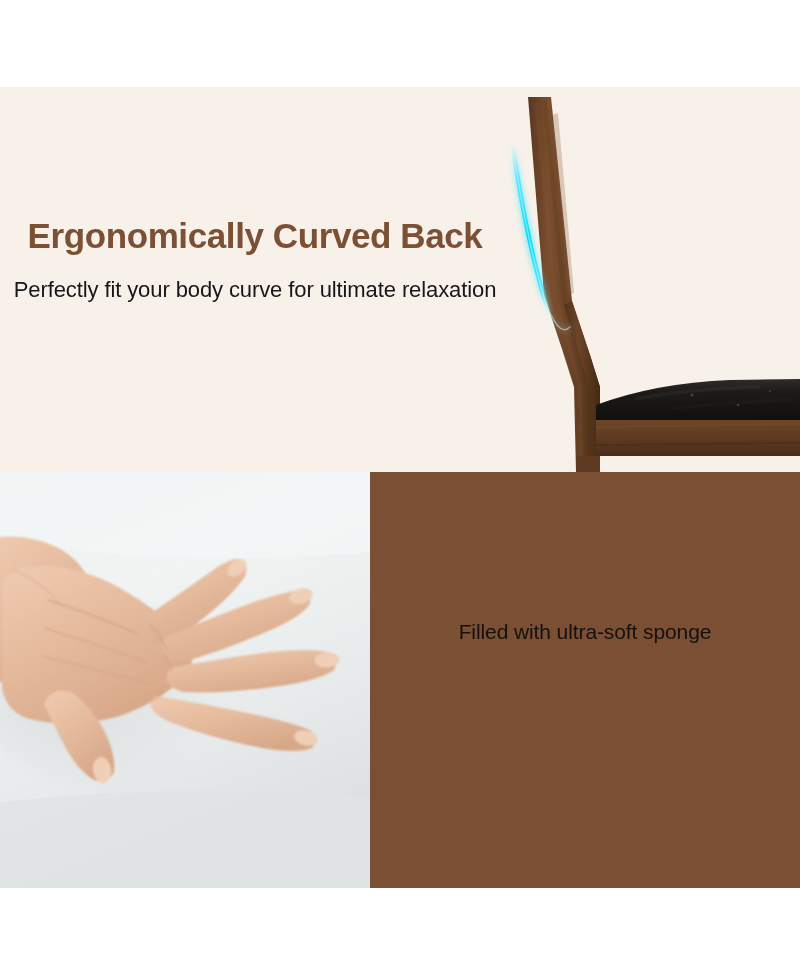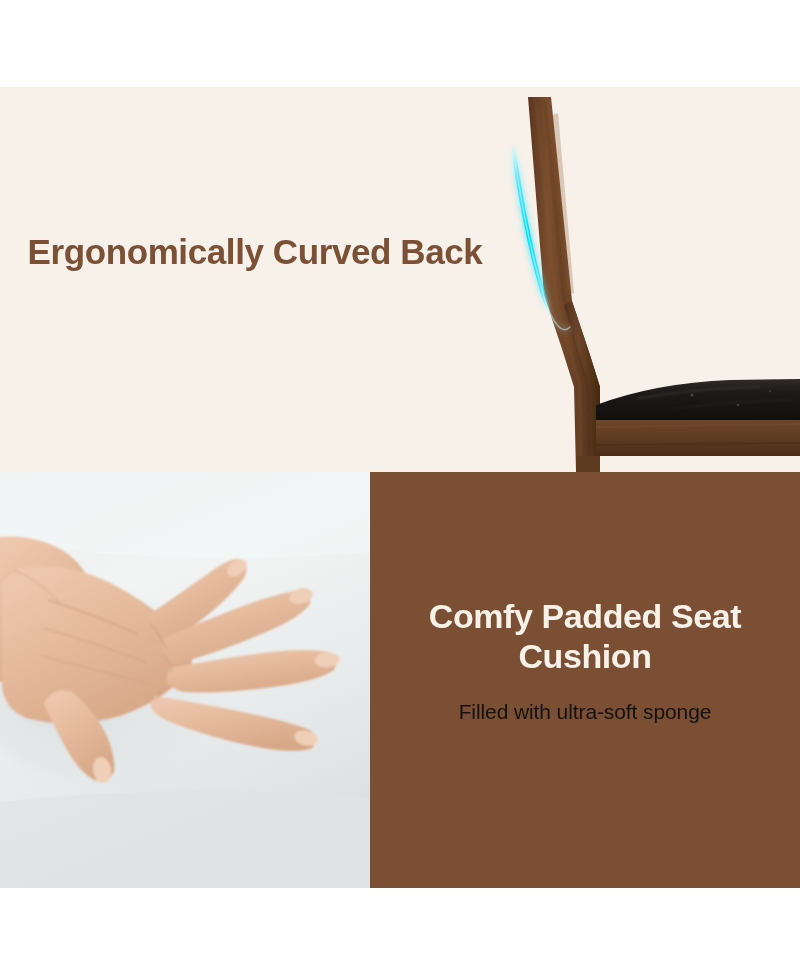--- a/index.html
+++ b/index.html
@@ -41,21 +41,21 @@
     text-align: center;
   }
 
   .headline-brown {
     font-family: "Liberation Sans", sans-serif;
     font-size: 35px;
     font-weight: bold;
     color: #7B5034;
     line-height: 1.18;
     letter-spacing: -0.4px;
-    margin: 16px;
+    margin: 0;
   }
 
   .subcopy-dark {
     font-family: "Liberation Sans", sans-serif;
     font-size: 22px;
     font-weight: normal;
     color: #17171A;
     line-height: 1.30;
     letter-spacing: -0.1px;
     margin: 20px 0 0 0;
@@ -204,20 +204,21 @@
 
         <g filter="url(#cyanGlow)">
           <path d="M 73 60 Q 86 150 104 210 Q 118 252 130 240" stroke="url(#cyanGrad)" stroke-width="4.4" fill="none" stroke-linecap="round"></path>
           <path d="M 73 60 Q 86 150 104 210 Q 118 252 130 240" stroke="#BFF6FF" stroke-opacity="0.55" stroke-width="1.4" fill="none" stroke-linecap="round"></path>
         </g>
       </svg>
     </div>
 
     <div class="top-copy">
       <h2 class="headline-brown">Ergonomically Curved Back</h2>
+      <p class="subcopy-dark">Perfectly fit your body curve for ultimate relaxation</p>
     </div>
   </section>
 
   <section class="panel-bottom">
 
     <div class="sponge-photo">
       <svg width="370" height="416" viewBox="0 0 370 416" xmlns="http://www.w3.org/2000/svg">
         <defs>
           <linearGradient id="foamGrad" x1="0" y1="0" x2="0.35" y2="1">
             <stop offset="0%" stop-color="#EDEFEF"></stop>
@@ -285,19 +286,18 @@
           <ellipse cx="301" cy="124" rx="12" ry="7.5" fill="#F0CFB7" transform="rotate(-15 301 124)"></ellipse>
           <ellipse cx="327" cy="188" rx="12.5" ry="7.5" fill="#F0CFB7" transform="rotate(-3 327 188)"></ellipse>
           <ellipse cx="306" cy="266" rx="12" ry="7.5" fill="#F0CFB7" transform="rotate(12 306 266)"></ellipse>
           <ellipse cx="102" cy="298" rx="9" ry="13" fill="#F0CFB7" transform="rotate(-8 102 298)"></ellipse>
         </g>
       </svg>
     </div>
 
     <div class="brown-block">
       <div class="bottom-copy">
-        <h2 class="headline-cream">Comfy Padded Seat Cushion</h2>
         <p class="subcopy-black">Filled with ultra-soft sponge</p>
       </div>
     </div>
   </section>
 
 </div>
 
 </body></html>

